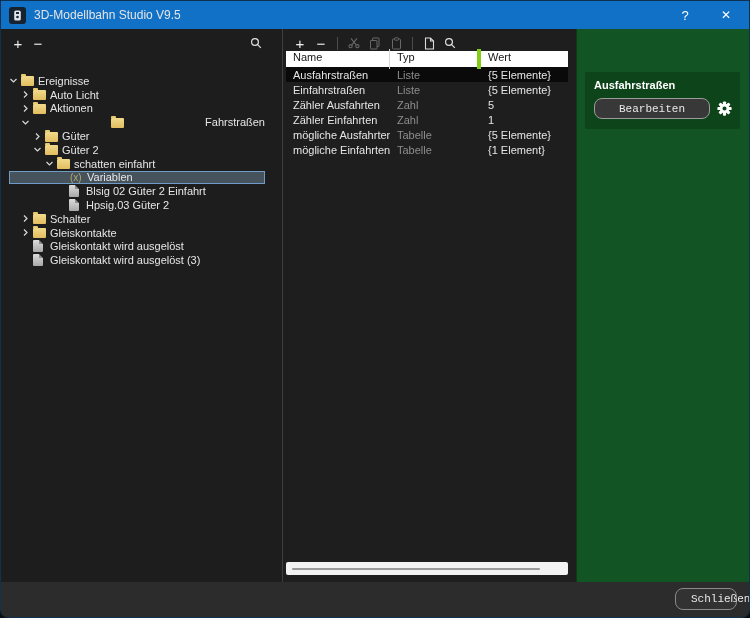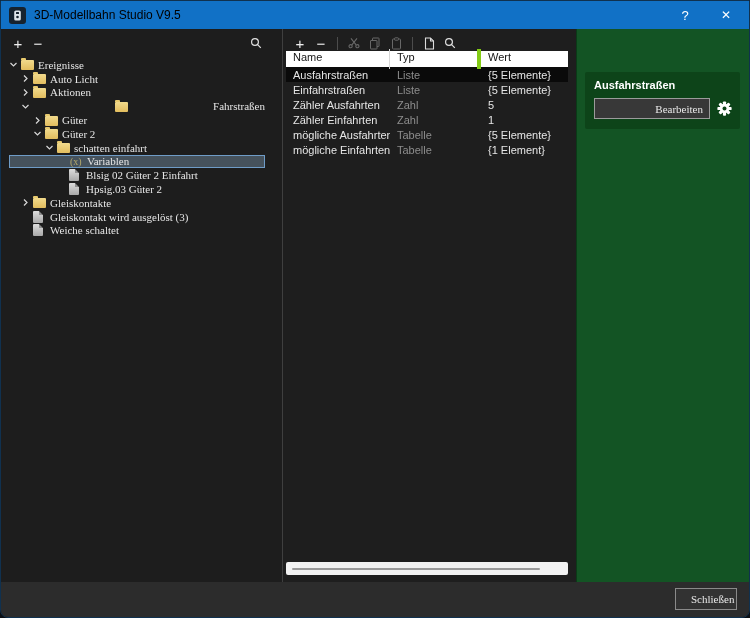--- a/index.html
+++ b/index.html
@@ -5,33 +5,33 @@
   html,body{margin:0;padding:0;background:#0b0f14;}
   .window{
     width:750px;height:618px;position:relative;overflow:hidden;
     background:#1e1e1e;border:1px solid #10314f;box-sizing:border-box;
     font-family:"Liberation Sans",sans-serif;
     border-radius:0 0 8px 8px;
   }
   
   .titlebar{height:28px;background:var(--titlebar-blue,#1171c6);display:flex;align-items:center;padding-left:8px;}
   .app-icon{width:17px;height:17px;background:#16222e;border-radius:3px;display:flex;align-items:center;justify-content:center;flex:none;}
-  .title{color:#000000;font-size:12px;margin-left:8px;flex:1;white-space:nowrap;}
+  .title{color:#e5e5e5;font-size:12px;margin-left:8px;flex:1;white-space:nowrap;}
   .tb-btn{height:28px;color:#ffffff;display:flex;align-items:center;justify-content:center;font-size:13px;cursor:default;}
   .tb-help{width:36px;}
   .tb-close{width:46px;font-size:12px;}
   
   .main{position:absolute;top:28px;left:0;right:0;bottom:35px;display:flex;}
   .panel-toolbar{height:22px;display:flex;align-items:center;padding:3px 17px 0 8px;gap:2px;}
   .tool{background:none;border:none;color:#f0f0f0;font-size:15px;line-height:1;width:18px;height:18px;display:flex;align-items:center;justify-content:center;padding:0;font-family:inherit;}
   .spacer{flex:1;}
   .sep{width:1px;height:13px;background:#4c4c4c;margin:0 4px;flex:none;}
   
   .left-panel{width:282px;flex:none;background:#1d1d1d;border-right:1px solid #3f3f3f;box-sizing:border-box;display:flex;flex-direction:column;}
-  .tree{margin-top:4px;font-family:Liberation Serif, serif;}
+  .tree{margin-top:20px;}
   .tree-row{height:13.8px;display:flex;align-items:center;margin:0 17px 0 8px;box-sizing:border-box;color:#e6e6e6;font-size:11px;white-space:nowrap;cursor:default;}
   .tree-row.selected{background:#46525c;border:1px solid var(--selection-blue-border,#6f9cc7);}
   .chev{width:12px;flex:none;display:flex;align-items:center;}
   .ticon{width:16px;flex:none;display:flex;align-items:center;}
   .tlabel{margin-left:1px;}
   .icon-folder{width:13px;height:10px;position:relative;background:linear-gradient(#f1da8c,#e2bd5e);border-radius:1px;margin-top:1px;}
   .icon-folder::before{content:'';position:absolute;top:-2px;left:0;width:5px;height:2px;background:#e8ca6e;border-radius:1px 1px 0 0;}
   .icon-doc{width:10px;height:12px;background:linear-gradient(#dcdcdc,#a8a8a8);border-radius:1px;position:relative;}
   .icon-doc::before{content:'';position:absolute;top:0;right:0;width:0;height:0;border:2.5px solid;border-color:#1d1d1d #1d1d1d #8f8f8f #8f8f8f;}
   .icon-var{color:#b3a86b;font-size:10px;letter-spacing:0;}
@@ -50,21 +50,21 @@
   .td1{width:104px;color:#e6e6e6;}
   .td2{width:91px;color:#8d8d8d;}
   .td3{flex:1;color:#e6e6e6;}
   .hscrollbar{position:absolute;left:3px;right:8px;bottom:7px;height:13px;background:#f2f2f2;border-radius:2px;display:flex;align-items:center;}
   .hthumb{height:2px;background:#9a9a9a;border-radius:1px;width:88%;margin-left:2%;}
   
   .right-panel{width:173px;flex:none;background:var(--panel-green,#135424);box-sizing:border-box;border-left:1px solid #0b3a17;}
   .detail-card{margin:43px 9px 0 8px;background:var(--card-green,#0d4419);border-radius:2px;padding:7px 8px 10px 9px;}
   .detail-title{color:#ffffff;font-weight:bold;font-size:11px;}
   .detail-row{display:flex;align-items:center;margin-top:7px;gap:7px;}
-  .btn{background:#383838;border:1px solid #9b9b9b;border-radius:0;color:#e9e9e9;font-size:11px;font-family:Liberation Serif, serif;cursor:default;text-align:right;}
+  .btn{background:#383838;border:1px solid #9b9b9b;border-radius:8px;color:#e9e9e9;font-size:11px;font-family:Liberation Mono, monospace;cursor:default;}
   .btn-edit{flex:1;height:21px;}
   .gear{width:15px;height:15px;display:flex;align-items:center;justify-content:center;flex:none;}
   
   .footer{position:absolute;left:0;right:0;bottom:0;height:35px;background:#2c2c2c;}
   .btn-close{position:absolute;right:12px;top:6px;width:62px;height:22px;background:#323232;border-color:#8a8a8a;padding-left:15px;}
 </style>
 </head>
 <body>
 
 <div class="window">
@@ -197,35 +197,46 @@
           </div>
           <div class="tree-row" style="padding-left: 12px;">
             <span class="chev">
               <svg width="9" height="9" viewBox="0 0 9 9">
                 <path d="M3 1.5 L6 4.5 L3 7.5" fill="none" stroke="#d8d8d8" stroke-width="1.2"></path>
               </svg>
             </span>
             <span class="ticon">
               <span class="icon-folder"></span>
             </span>
+            <span class="tlabel">Schalter</span>
+          </div>
+          <div class="tree-row" style="padding-left: 12px;">
+            <span class="chev">
+              <svg width="9" height="9" viewBox="0 0 9 9">
+                <path d="M3 1.5 L6 4.5 L3 7.5" fill="none" stroke="#d8d8d8" stroke-width="1.2"></path>
+              </svg>
+            </span>
+            <span class="ticon">
+              <span class="icon-folder"></span>
+            </span>
             <span class="tlabel">Gleiskontakte</span>
           </div>
           <div class="tree-row" style="padding-left: 12px;">
             <span class="chev"></span>
             <span class="ticon">
               <span class="icon-doc"></span>
             </span>
+            <span class="tlabel">Gleiskontakt wird ausgelöst</span>
+          </div>
+          <div class="tree-row" style="padding-left: 12px;">
+            <span class="chev"></span>
+            <span class="ticon">
+              <span class="icon-doc"></span>
+            </span>
             <span class="tlabel">Gleiskontakt wird ausgelöst (3)</span>
-          </div>
-          <div class="tree-row" style="padding-left: 12px;">
-            <span class="chev"></span>
-            <span class="ticon">
-              <span class="icon-doc"></span>
-            </span>
-            <span class="tlabel">Weiche schaltet</span>
           </div>
         </div>
     </div>
 
     <div class="middle-panel">
       <div class="panel-toolbar">
         <button class="tool">+</button>
         <button class="tool">−</button>
         <span class="sep"></span>
         <button class="tool">

